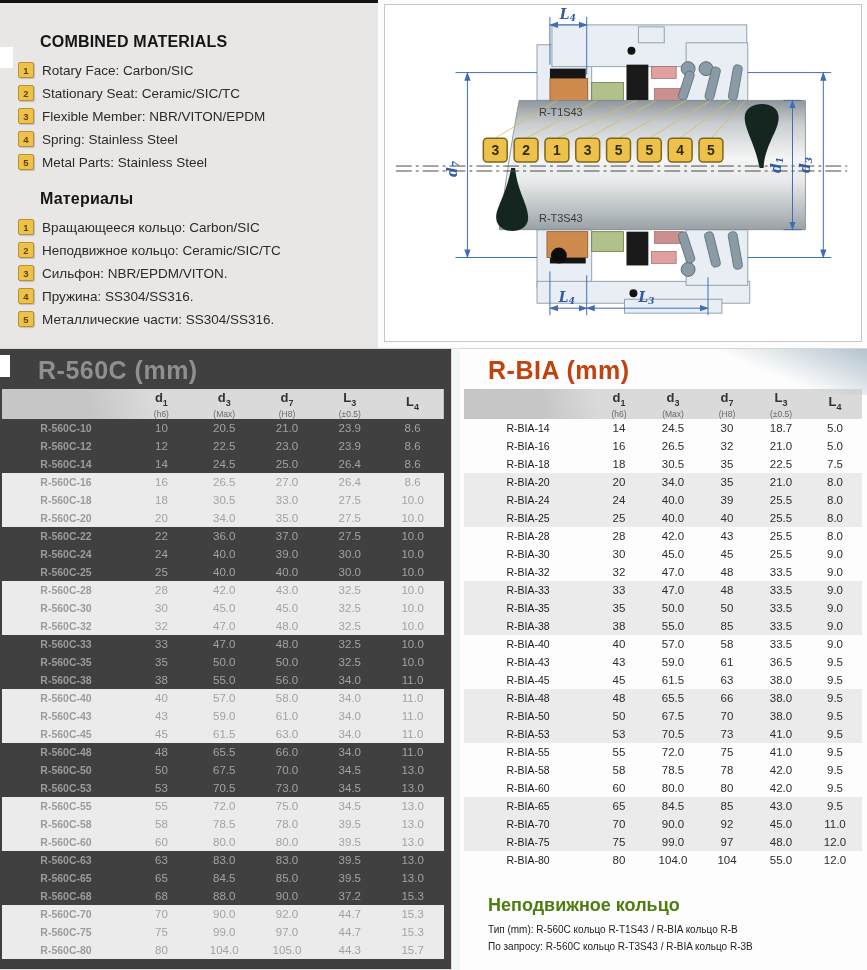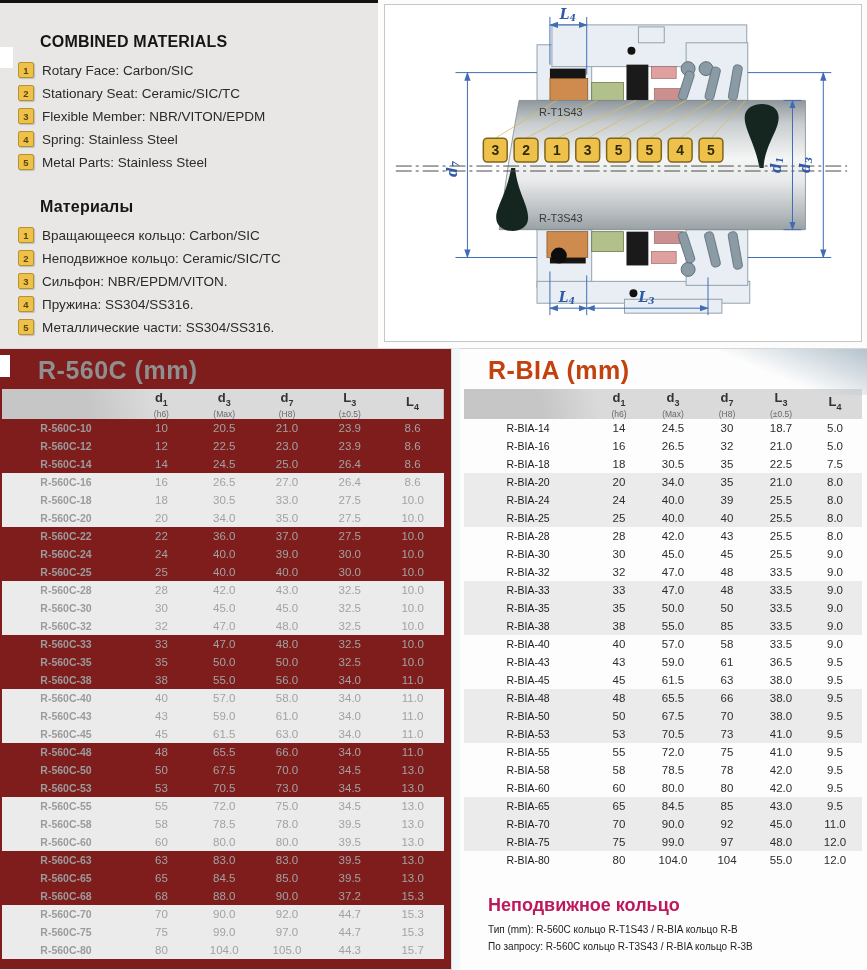--- a/index.html
+++ b/index.html
@@ -3,32 +3,32 @@
 <meta charset="utf-8">
 <style>
   html,body{margin:0;padding:0;background:#ffffff;}
   body{width:867px;height:970px;position:relative;font-family:"Liberation Sans",sans-serif;overflow:hidden;}
 
   
   .top{display:flex;width:867px;height:348px;}
   .materials-panel{width:378px;height:348px;background:#e9e7e5;border-top:3px solid #121212;box-sizing:border-box;padding:30px 0 0 40px;position:relative;}
   .notch-a{position:absolute;left:0;top:44px;width:13px;height:21px;background:#ffffff;}
   .mat-title{margin:0 0 11px 0;font-size:16px;font-weight:800;color:#151515;letter-spacing:.2px;}
-  .mat-title.ru{margin-top:28px;}
+  .mat-title.ru{margin-top:20px;}
   ul.mat-list{list-style:none;margin:0;padding:0;}
   ul.mat-list li{display:flex;align-items:center;margin:0 0 7px 0;font-size:13.5px;color:#2b2b2b;}
   .num-badge{flex:0 0 auto;width:14px;height:14px;margin:0 8px 0 -22px;background:#edc14a;border:1px solid #b8922c;border-radius:2px;font-size:9.5px;font-weight:bold;color:#5c430a;display:flex;align-items:center;justify-content:center;box-shadow:1px 1px 1px rgba(0,0,0,.18);}
   .mat-list{padding-left:22px;}
 
   .drawing-panel{flex:1;background:#fcfcfc;padding:4px 5px 4px 6px;box-sizing:border-box;}
   .drawing-box{width:100%;height:338px;border:1px solid #c7c7c7;background:#ffffff;box-sizing:border-box;}
 
   
   .bottom{display:flex;width:867px;height:622px;}
-  .table-panel{background:#7f1d1d;box-sizing:border-box;}
+  .table-panel{background:#404040;box-sizing:border-box;}
   .panel-left{width:452px;border:1px solid #dadada;border-left:none;position:relative;}
   .panel-gap{width:8px;background:#f2f8f8;border-top:1px solid #e0eaea;}
   .panel-right{flex:1;border-top:1px solid #d6d6d6;position:relative;background:#fdfdfd;}
   .panel-right::before{content:"";position:absolute;top:0;right:0;width:150px;height:46px;background:linear-gradient(203deg,#b4c3cd 0%,rgba(255,255,255,0) 60%);}
   .notch-b{position:absolute;left:0;top:6px;width:10px;height:22px;background:#ffffff;}
 
   .tbl-title{height:40px;line-height:42px;font-size:25px;font-weight:bold;padding-left:38px;letter-spacing:.5px;}
   .panel-left .tbl-title{color:#8f8f8f;}
   .panel-right .tbl-title{color:#c2410c;padding-left:28px;position:relative;z-index:1;}
 
@@ -42,21 +42,21 @@
   table.dim th .note{display:block;font-size:8.5px;font-weight:normal;color:#6a6a6a;margin-top:2px;}
   table.dim th.blank{width:128px;}
   table.dim td{height:18px;padding:0;text-align:center;font-size:11.5px;}
   table.dim tr.shade{background:#ebebeb;}
   .panel-left table.dim td{color:#a2a2a2;}
   .panel-left table.dim td.rowlabel{color:#9b9b9b;font-weight:bold;font-size:10.5px;}
   .panel-right table.dim td{color:#2d2d2d;font-weight:500;}
   .panel-right table.dim td.rowlabel{color:#1a1a1a;font-weight:normal;font-size:10.5px;}
 
   .footer-note{padding:26px 0 0 28px;}
-  .footer-title{font-size:18px;font-weight:800;color:#be185d;margin:0 0 8px 0;}
+  .footer-title{font-size:18px;font-weight:800;color:#4d7c0f;margin:0 0 8px 0;}
   .footer-line{font-size:10px;color:#222;margin:0 0 6px 0;}
 
   
   .hl{fill:#e8eef3;stroke:#93a2ae;stroke-width:1;}
   .dimline{stroke:#3f6cb5;stroke-width:1;fill:none;}
   .dimtxt{font-family:"DejaVu Serif",serif;font-style:italic;font-weight:bold;font-size:14px;fill:#2f5aa8;}
   .subts{font-size:9px;}
   .badge-rect{fill:#edc14a;stroke:#7d641e;stroke-width:1.5;}
   .badge-num{font-size:14px;font-weight:bold;fill:#332b08;font-family:"Liberation Sans",sans-serif;text-anchor:middle;}
   .shaft-label{font-size:11px;fill:#3a3a3a;font-family:"Liberation Sans",sans-serif;}

